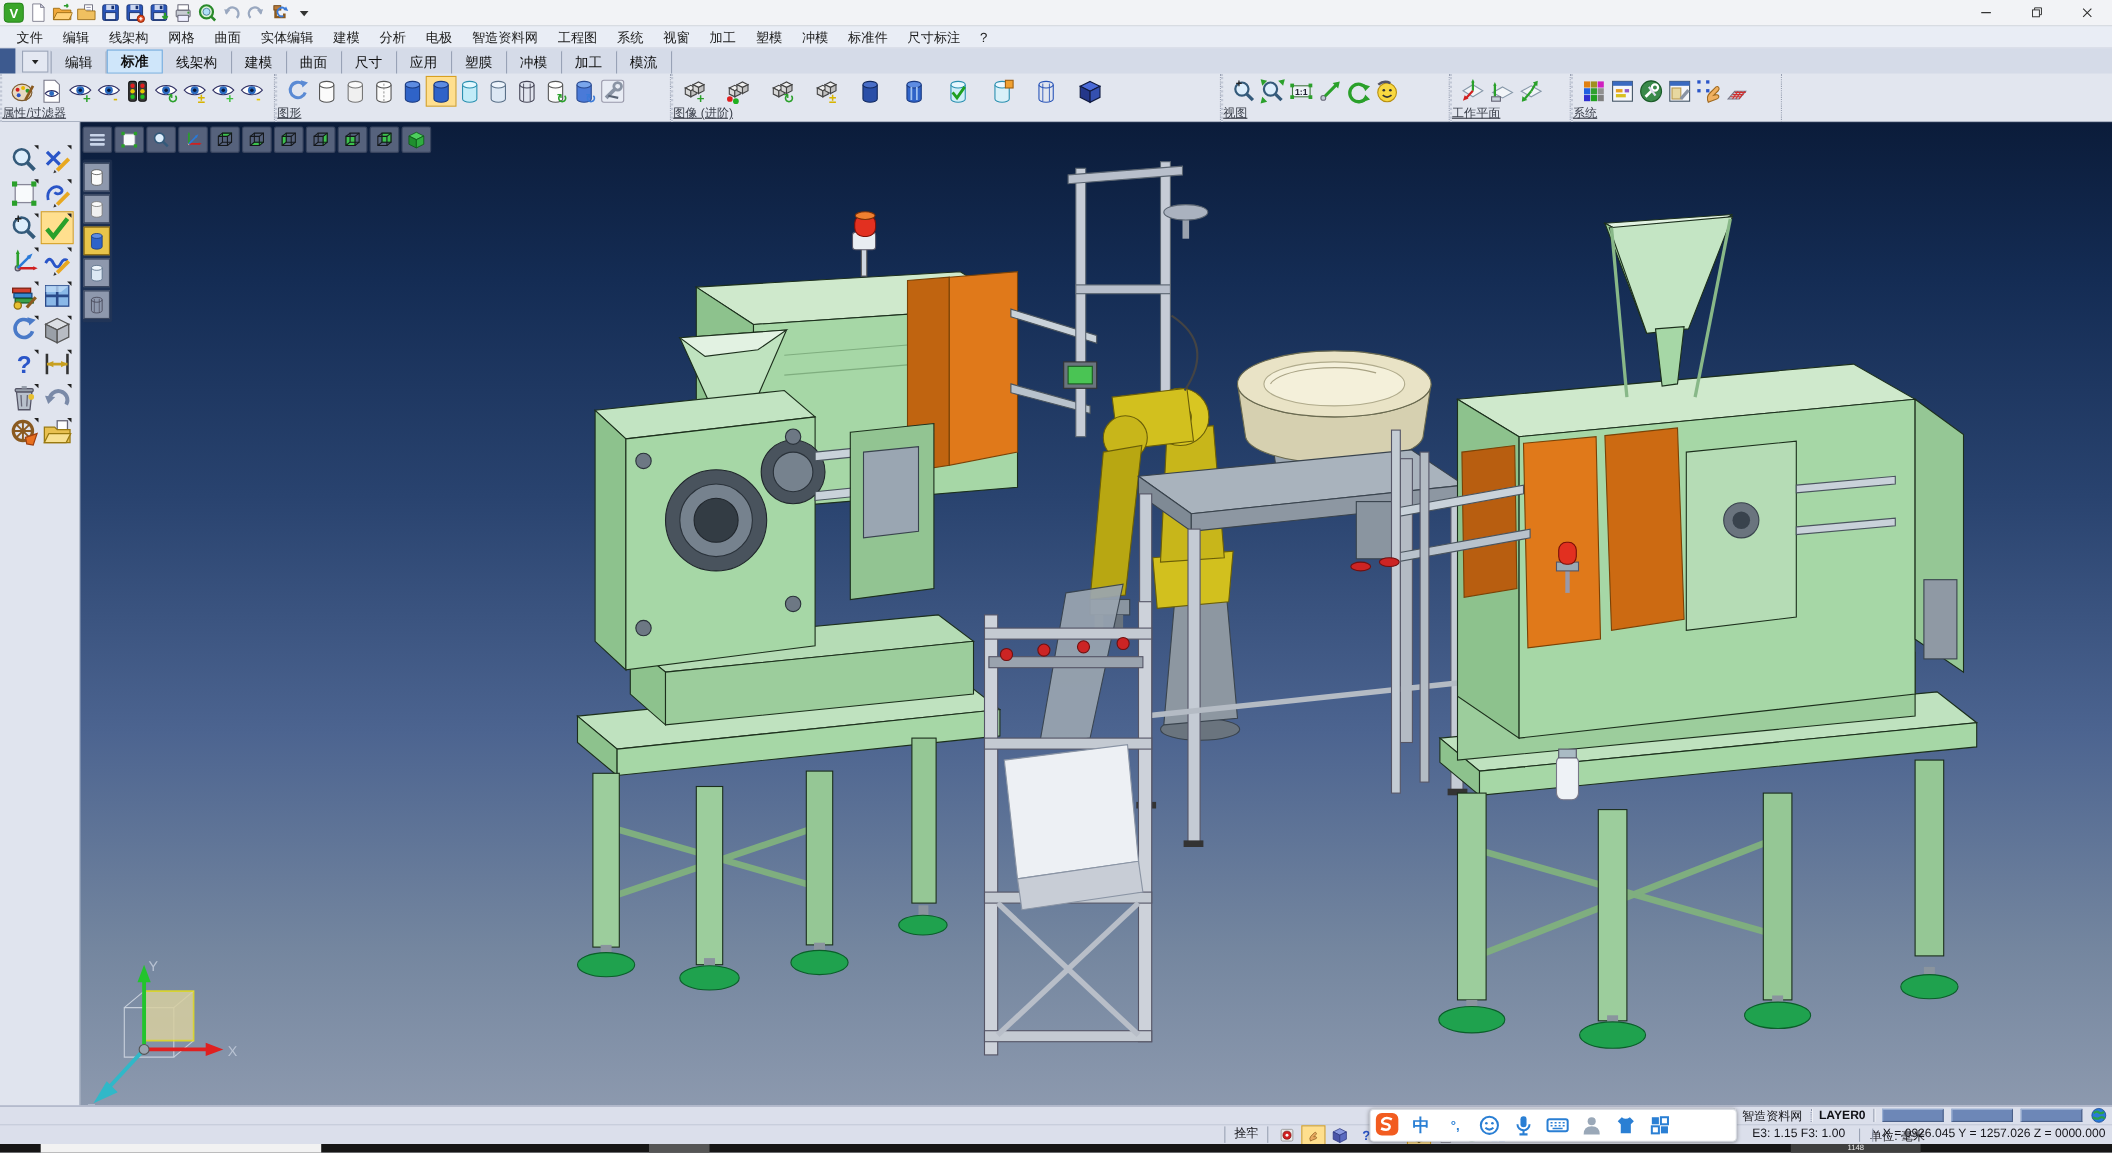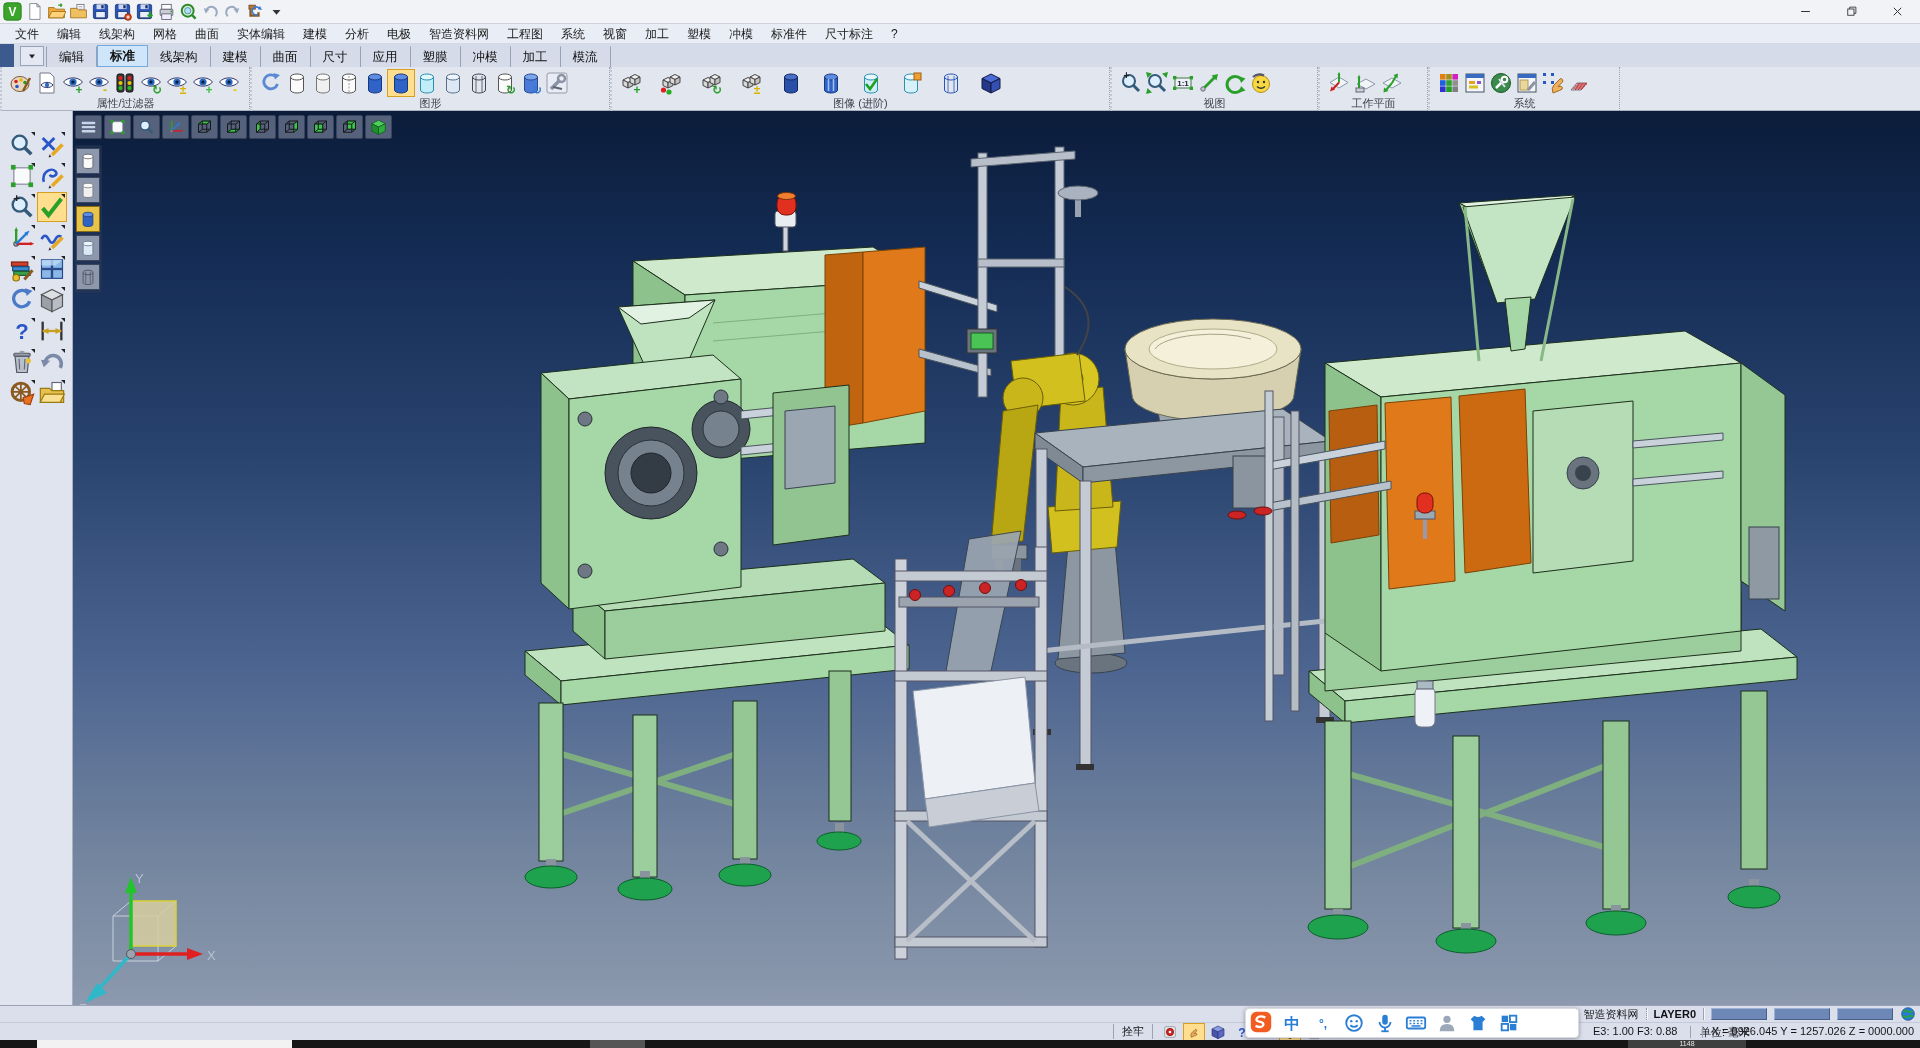--- a/index.html
+++ b/index.html
@@ -27,21 +27,21 @@
   #tabs { display:flex; align-items:flex-end; height:22px; }
   .tab { font-size: 12.5px; color:#101010; padding:0 12px; height:21px; line-height:21px; border-right:1px solid #98a2b6; border-top:1px solid transparent; }
   .tab:first-child { border-left:1px solid #98a2b6; }
   .tab.active { background:#cfe6fa; border:1px solid #74aadc; font-weight:bold; height:22px; }
 
   
   .ribbon { position:absolute; left:0; top:67px; width:1920px; height:44px; background:#e2e6ef; border-bottom:1px solid #aab2c2; display:flex; }
   .rgroup { position:relative; height:44px; border-right:1px dotted #9aa2b4; border-left:2px dotted #c2c8d6; display:flex; flex-direction:column; }
   .ricons { display:flex; align-items:center; padding:2px 4px 0 6px; height:30px; }
   .ricons .icon { width:26px; height:26px; padding:1px; }
-  .rlabel { text-align:center; font-size:11px; color:#3a3f4a; line-height:13px; }
+  .rlabel { font-size:11px; color:#3a3f4a; line-height:13px;text-decoration:underline; }
 
   .icon { display:inline-flex; align-items:center; justify-content:center; }
   .icon svg { width:100%; height:100%; }
   .icon.sel { background:#ffdf8e; outline:1px solid #d8a020; }
 
   
   .lefttb { position:absolute; left:0; top:111px; width:73px; height:894px; background:#e0e4ee; border-right:1px solid #aab2c2; padding:20px 7px 0 8px; display:grid; grid-template-columns:28px 28px; gap:3px 2px; align-content:start; }
   .lefttb .icon { width:28px; height:28px; position:relative; }
   .lefttb .icon::after { content:""; position:absolute; right:1px; top:1px; border-left:4px solid transparent; border-top:4px solid #222; }
 
@@ -1220,21 +1220,21 @@
         </span>
         <span class="icon">
           <svg viewBox="0 0 24 24">
             <rect x="3" y="3" width="8" height="8" fill="#4a7ad8"></rect>
             <rect x="13" y="3" width="8" height="8" fill="#88b0e8"></rect>
             <rect x="3" y="13" width="8" height="8" fill="#88b0e8"></rect>
             <rect x="13" y="13" width="8" height="8" fill="#4a7ad8"></rect>
           </svg>
         </span>
       </div>
-    <div class="s2scale">E3: 1.00 F3: 0.88</div>
+    <div class="s2scale">E3: 1.15 F3: 1.00</div>
     <div class="s2units">单位: 毫米</div>
     <div class="s2coords">X = 0926.045 Y = 1257.026 Z = 0000.000</div>
   </div>
 
   <div class="imebar">
     <span class="icon brand" id="imebrand">
         <svg viewBox="0 0 28 28">
           <rect x="1" y="1" width="26" height="26" rx="7" fill="#f25c20"></rect>
           <path d="M19.5,8.5 q-7,-3.5 -10.5,0.5 q-2.5,3.5 3,4.5 q6.5,1 4.5,5 q-2,3.5 -9.5,0.5" stroke="#fff" stroke-width="3" fill="none"></path>
         </svg>

